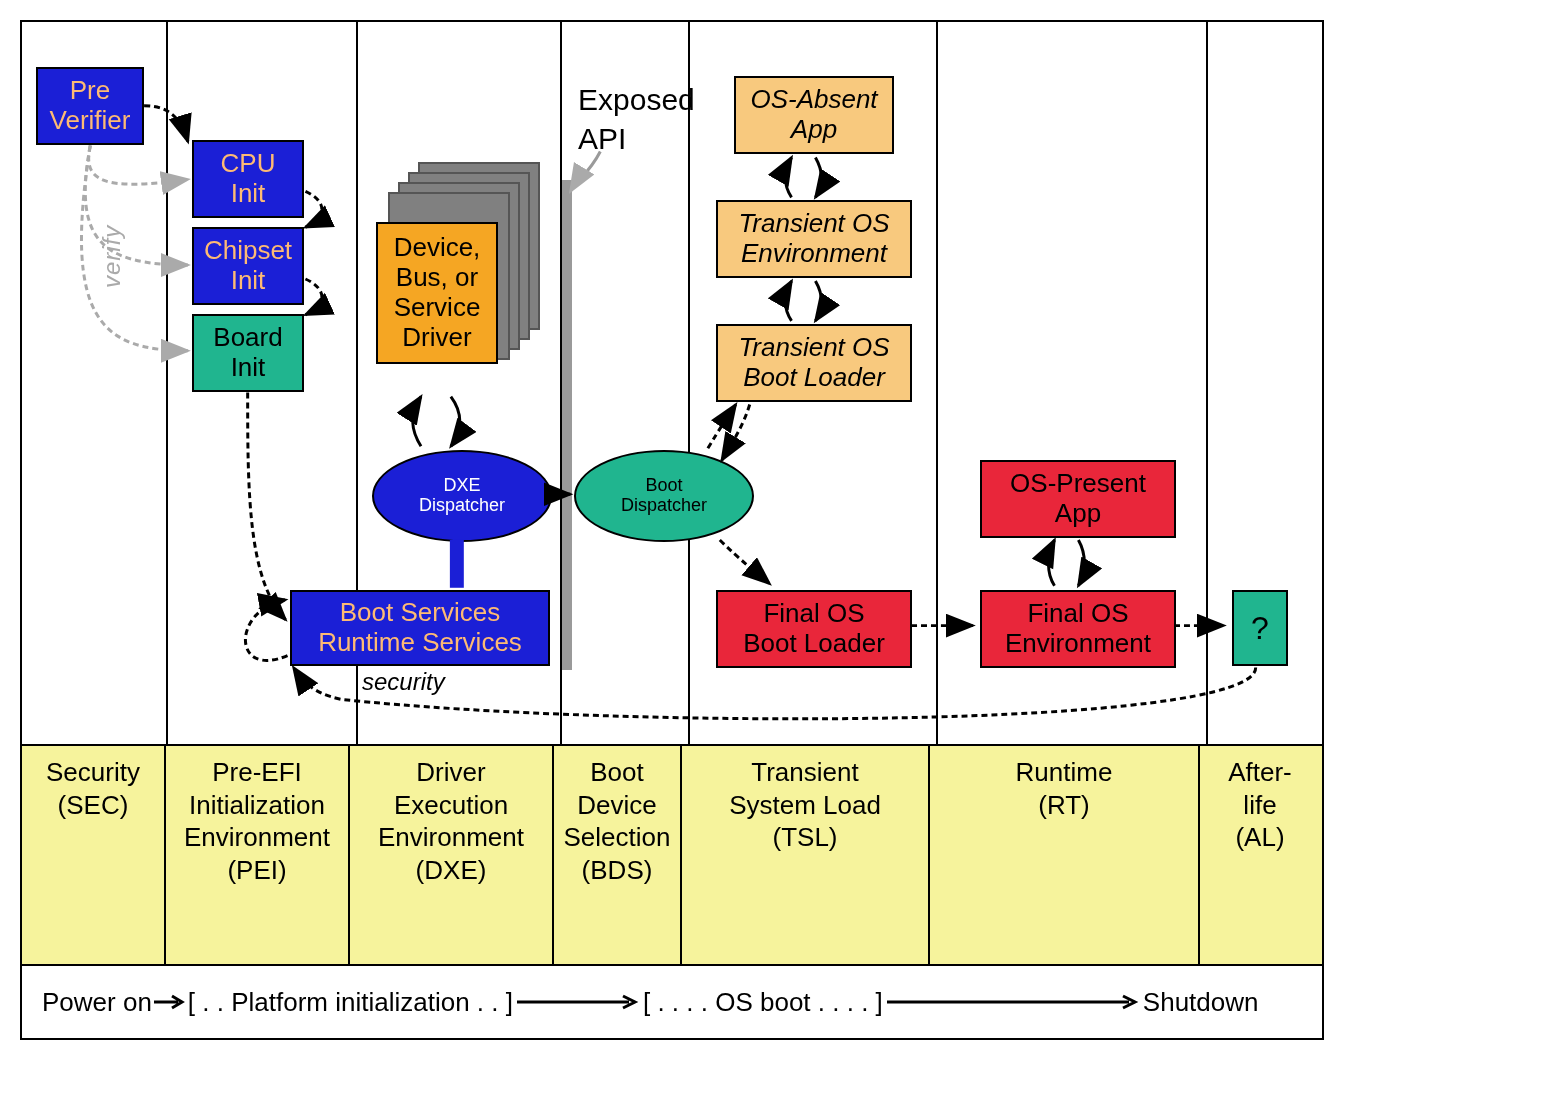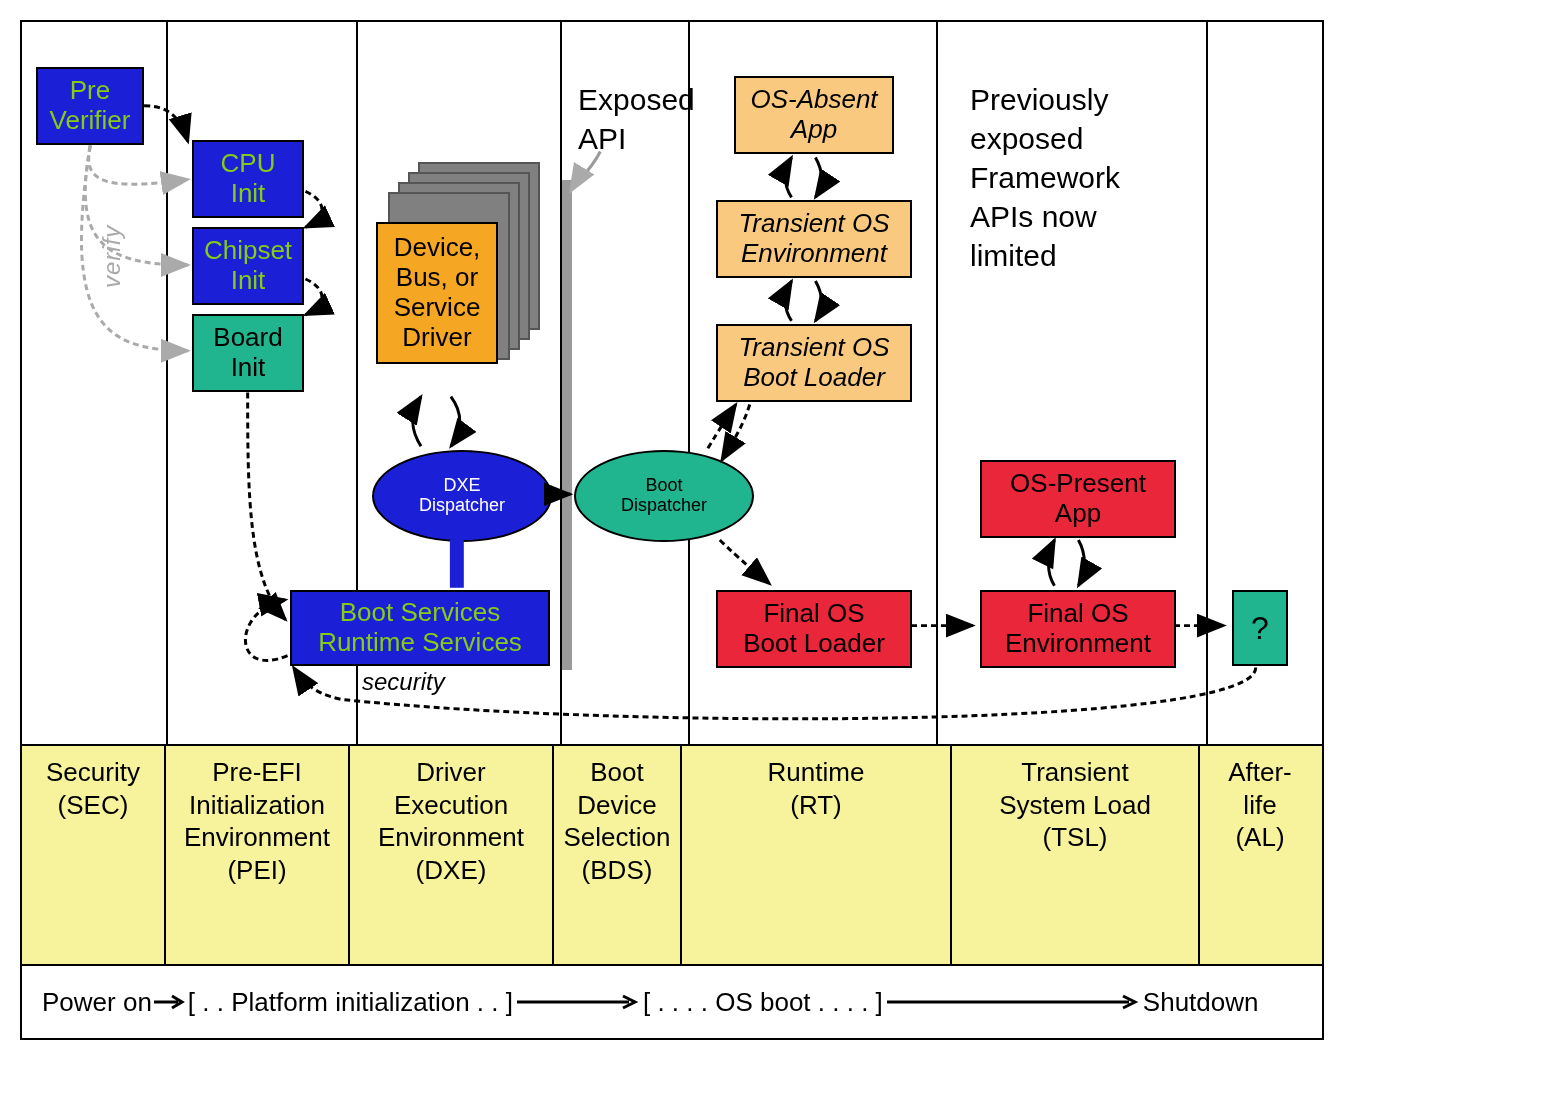--- a/index.html
+++ b/index.html
@@ -58,21 +58,21 @@
   .box {
     position: absolute;
     border: 2px solid #000;
     text-align: center;
     display: flex;
     align-items: center;
     justify-content: center;
     line-height: 1.15;
     font-size: 26px;
   }
-  .box.blue { background: #1b1fd6; color: #84cc16; }
+  .box.blue { background: #1b1fd6; color: #fdba74; }
   .box.teal { background: #20b58f; color: #000; }
   .box.orange { background: #f5a623; color: #000; }
   .box.peach { background: #f8c97e; color: #000; font-style: italic; }
   .box.red { background: #e9263a; color: #000000; }
   .box.grey { background: #808080; border-color: #555; }
   .ellipse {
     position: absolute;
     border: 2px solid #000;
     border-radius: 50%;
     display: flex;
@@ -206,27 +206,20 @@
   </div>
 
   <div class="box teal" style="left:1210px; top:568px; width:56px; height:76px; font-size:32px;">
     <span>?</span>
   </div>
 
   <div class="annotation" style="left:556px; top:58px; font-style:normal;">
     <span style="white-space:pre-line">Exposed
 API</span>
   </div>
-  <div class="annotation" style="left:948px; top:58px; font-style:normal;">
-    <span style="white-space:pre-line">Previously
-exposed
-Framework
-APIs now
-limited</span>
-  </div>
 
   <svg class="overlay" viewBox="0 0 1304 1020">
     <defs>
       <marker id="ah" markerWidth="12" markerHeight="12" refX="9" refY="4" orient="auto">
         <path d="M0,0 L10,4 L0,8 Z" fill="#000"></path>
       </marker>
       <marker id="ahg" markerWidth="12" markerHeight="12" refX="9" refY="4" orient="auto">
         <path d="M0,0 L10,4 L0,8 Z" fill="#aaa"></path>
       </marker>
     </defs>
@@ -291,28 +284,28 @@
 Execution
 Environment
 (DXE)</span>
       </div>
     <div class="phase-cell" style="width:128px">
         <span style="white-space:pre-line">Boot
 Device
 Selection
 (BDS)</span>
       </div>
-    <div class="phase-cell" style="width:270px">
-        <span style="white-space:pre-line">Runtime
-(RT)</span>
-      </div>
     <div class="phase-cell" style="width:248px">
         <span style="white-space:pre-line">Transient
 System Load
 (TSL)</span>
+      </div>
+    <div class="phase-cell" style="width:270px">
+        <span style="white-space:pre-line">Runtime
+(RT)</span>
       </div>
     <div class="phase-cell" style="width:120px">
         <span style="white-space:pre-line">After-
 life
 (AL)</span>
       </div>
   </div>
 
   <div class="timeline-row">
     <span style="margin-left:20px">Power on</span>

